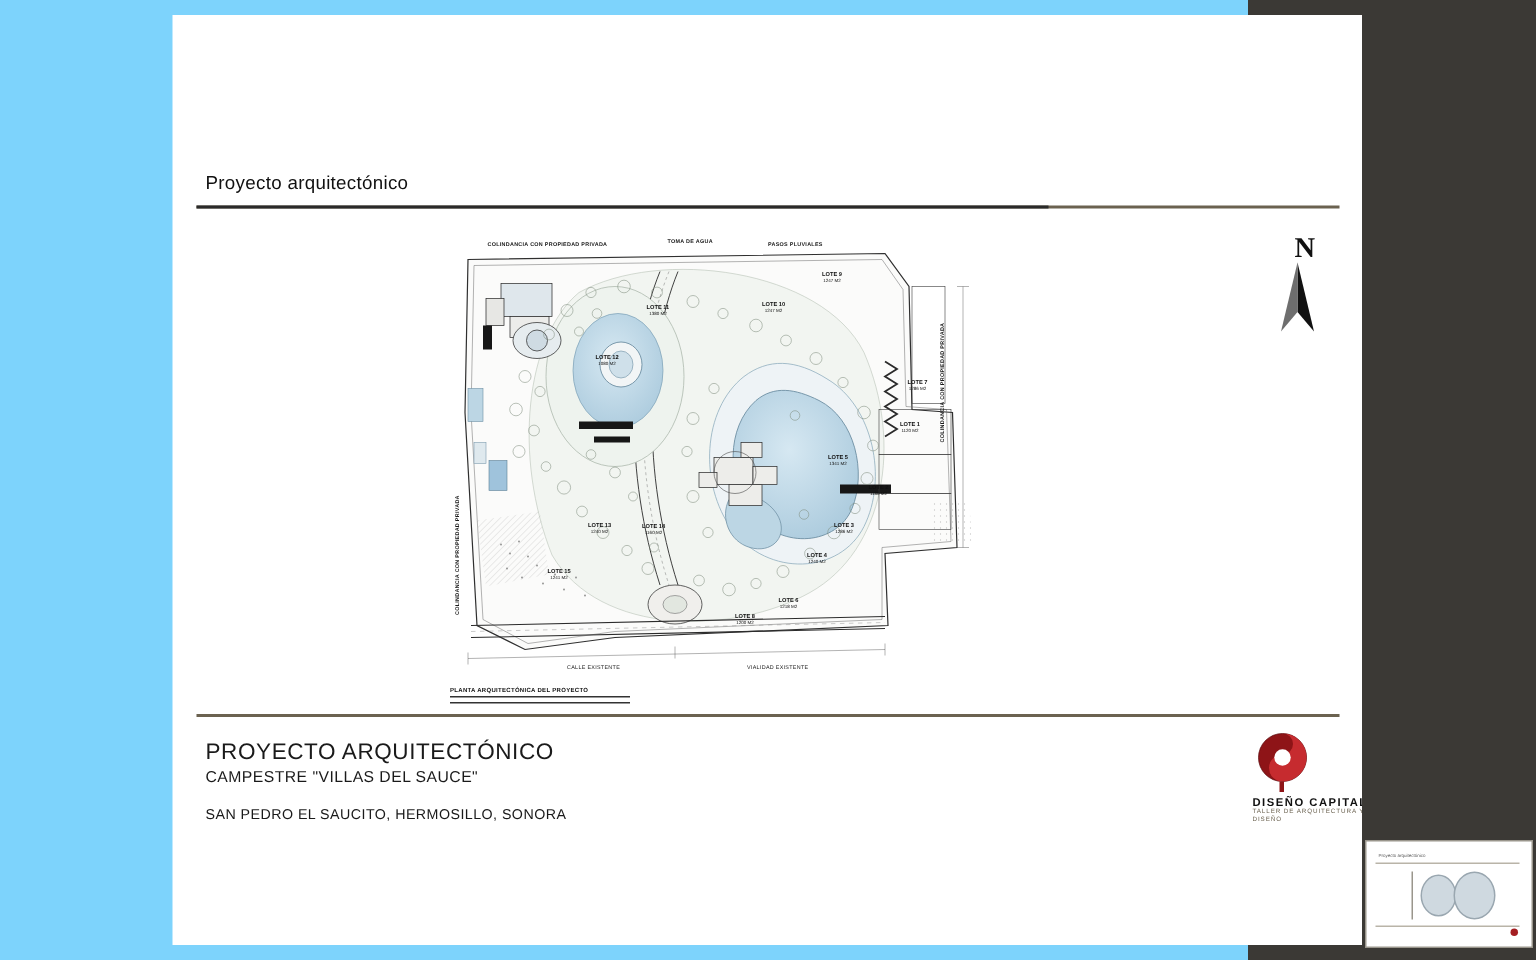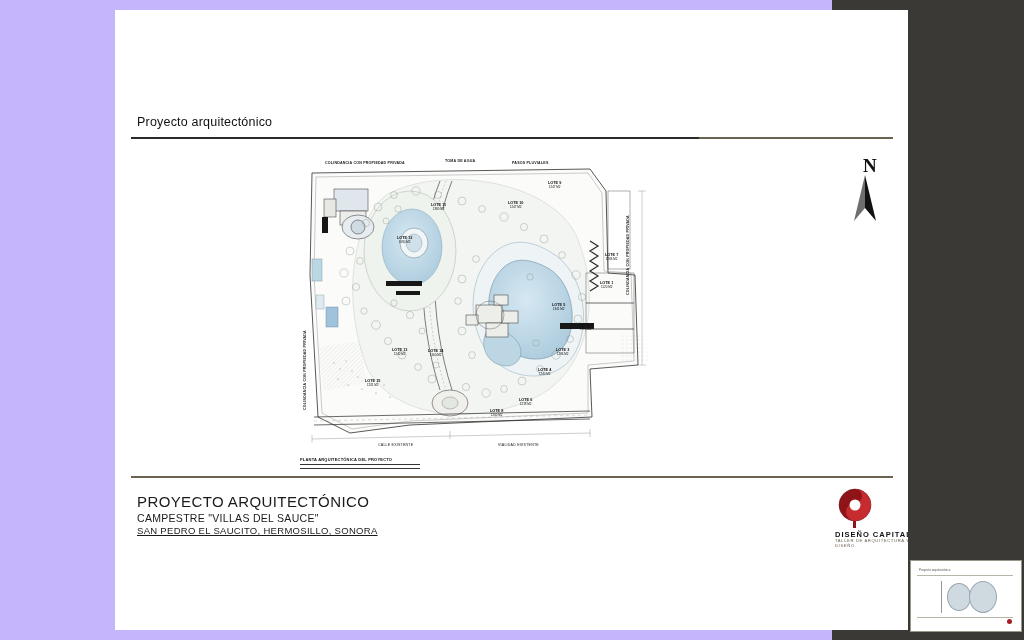--- a/index.html
+++ b/index.html
@@ -9,21 +9,21 @@
     width: 1024px;
     height: 640px;
     overflow: hidden;
     font-family: "Liberation Sans", sans-serif;
   }
 
   #stage {
     position: relative;
     width: 832px;
     height: 640px;
-    background: #c4b5fd;
+    background: #7dd3fc;
   }
 
   
   #slide {
     position: absolute;
     left: 115px;
     top: 10px;
     width: 793px;
     height: 620px;
     background: #ffffff;
@@ -66,21 +66,21 @@
     background: #6b6250;
   }
   .ftr-block {
     position: absolute;
     left: 22px;
     top: 483px;
     color: #1a1a1a;
   }
   .ftr-l1 { font-size: 15px; letter-spacing: 0.4px; }
   .ftr-l2 { font-size: 10.5px; letter-spacing: 0.3px; margin-top: 2px; }
-  .ftr-l3 { font-size: 9.5px; letter-spacing: 0.3px; margin-top: 1px; text-decoration: underline; }
+  .ftr-l3 { font-size: 9.5px; letter-spacing: 0.3px; margin-top: 14px; }
 
   
   .logo-wrap {
     position: absolute;
     left: 710px;
     top: 478px;
     width: 90px;
     height: 58px;
   }
   .logo-txt1 {

